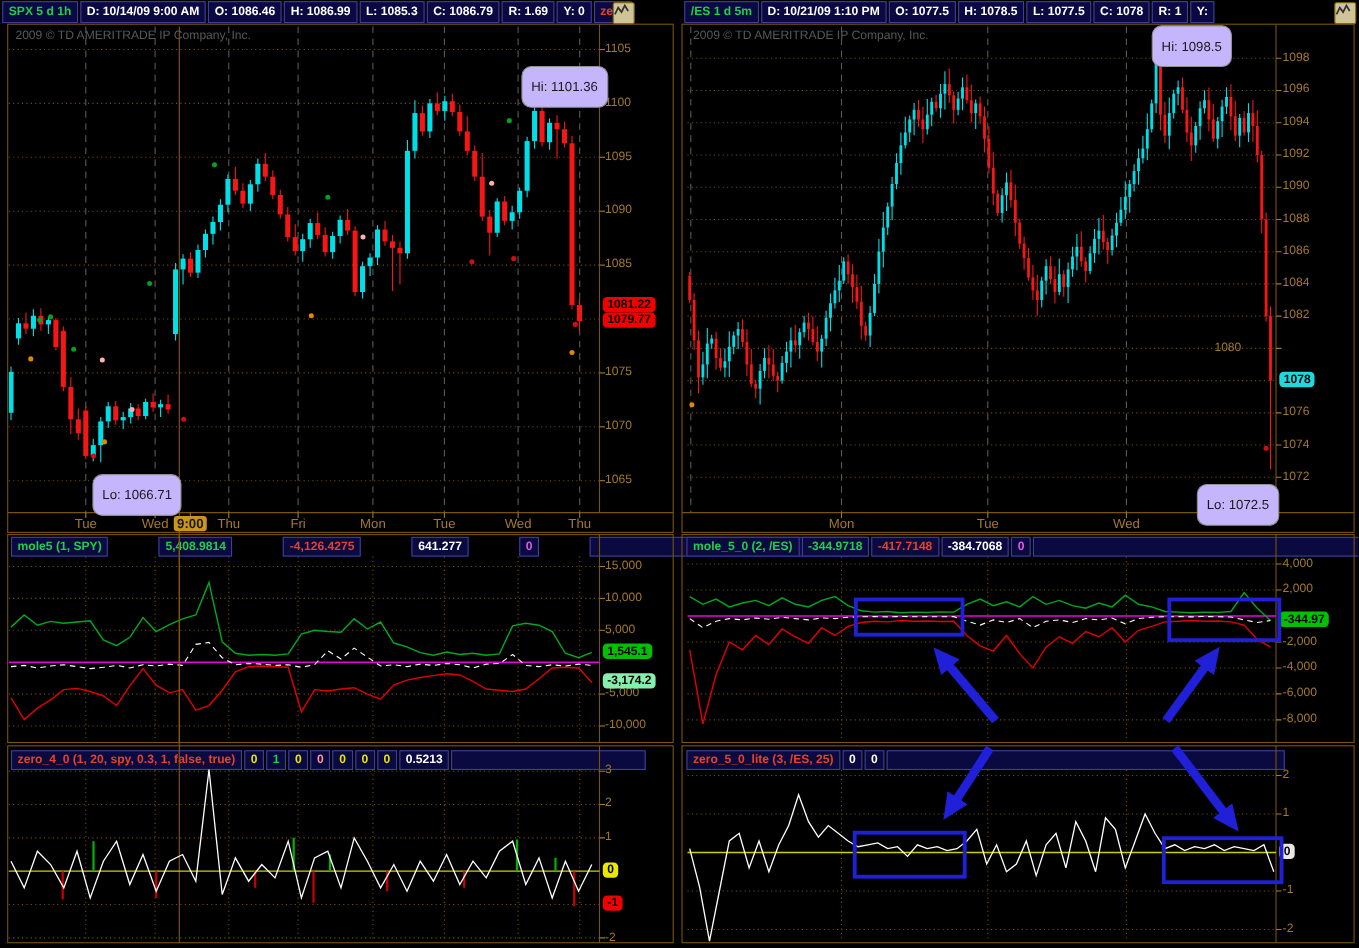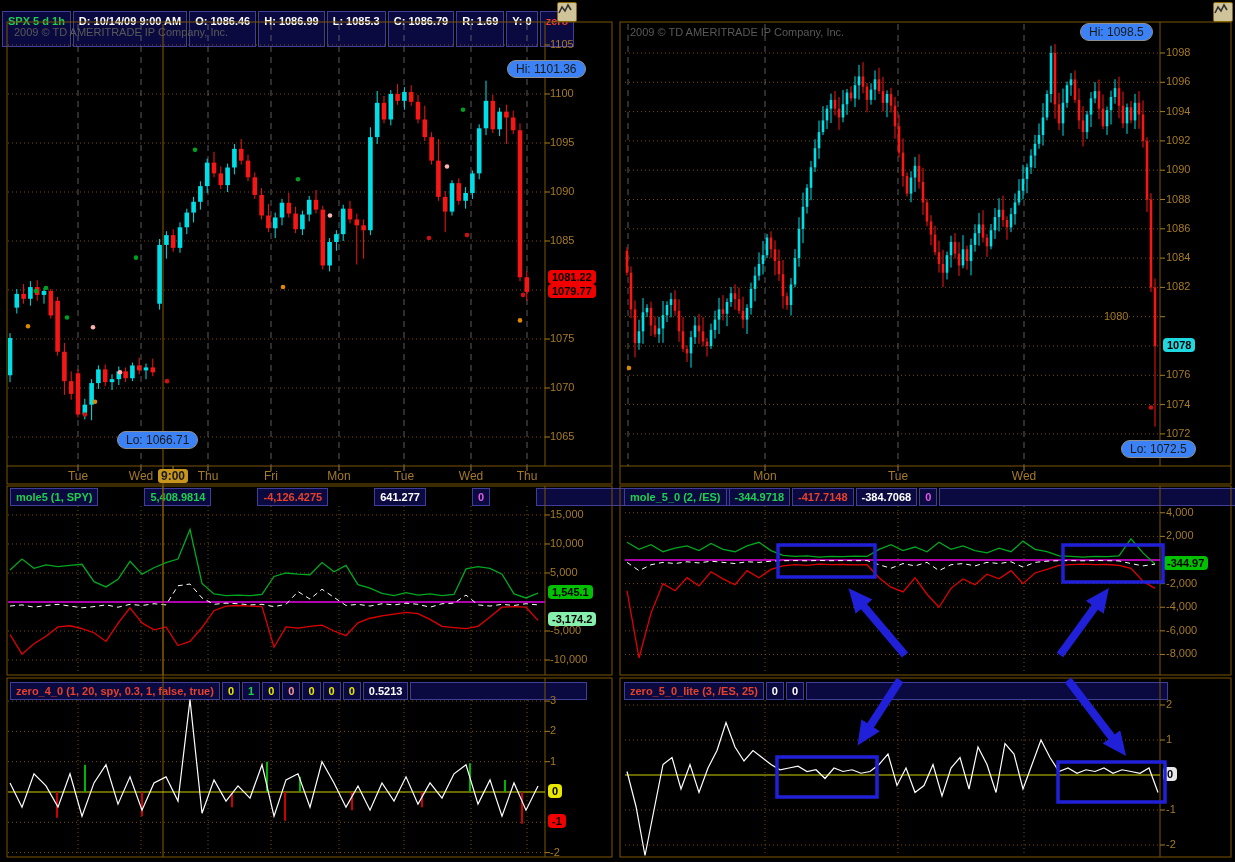--- a/index.html
+++ b/index.html
@@ -1,34 +1,34 @@
 <!DOCTYPE html>
 <html><head>
 <meta charset="utf-8">
 <style>
   html,body{margin:0;padding:0;background:#000;}
   #app{position:relative;width:1235px;height:862px;background:#000;overflow:hidden;
        font-family:"Liberation Sans",sans-serif;}
-  .hdr{position:absolute;top:11px;height:36px;display:flex;align-items:stretch;}
+  .hdr{position:absolute;top:1px;height:20px;display:flex;align-items:stretch;}
   .seg{background:#0a0a40;border:1px solid #3f3f9a;color:#ececec;font:bold 11px "Liberation Sans",sans-serif;
        padding:3px 5px 0 5px;margin-right:2px;white-space:nowrap;}
   .seg.sym{color:#1ecf4e;}
   .seg.c-green{color:#1ecf4e}.seg.c-red{color:#e8402a}.seg.c-white{color:#fff}
   .seg.c-magenta{color:#e858e8}.seg.c-yellow{color:#e8e800}.seg.c-pink{color:#ff9a9a}
   .ihdr{position:absolute;height:18px;display:flex;}
   .ihdr .seg{padding:2px 5px 0 5px;font-size:11px;}
   .fill{flex:0 0 auto;background:#0a0a40;border:1px solid #3f3f9a;margin-right:2px;}
   .wm{position:absolute;color:#595959;font:11px "Liberation Sans",sans-serif;z-index:3;}
   .alab{position:absolute;color:#a57a28;font:11px "Liberation Sans",sans-serif;z-index:3;}
   .tlab{position:absolute;color:#a57a28;font:12px "Liberation Sans",sans-serif;transform:translateX(-50%);z-index:3;}
   .tlab.hl{background:#c8961e;color:#1a1a1a;border-radius:3px;padding:0 3px;font-weight:bold;}
   .badge{position:absolute;border-radius:4px;color:#000;font:bold 11px "Liberation Sans",sans-serif;
          padding:1px 4px;z-index:4;white-space:nowrap;}
-  .bubble{position:absolute;background:#3b82f6;border:1px solid #909090;border-radius:9px;color:#1a1a1a;
-          font:12px "Liberation Sans",sans-serif;padding:1px 8px;z-index:4;white-space:nowrap;margin-left:33px;}
+  .bubble{position:absolute;background:#c4b5fd;border:1px solid #909090;border-radius:9px;color:#1a1a1a;
+          font:12px "Liberation Sans",sans-serif;padding:11px 8px;z-index:4;white-space:nowrap;}
   .iconbtn{position:absolute;top:2px;width:18px;height:18px;background:#cfc39a;border:1px solid #8a6a00;
            border-radius:2px;z-index:5;display:flex;align-items:center;justify-content:center;cursor:pointer;}
   #annot{position:absolute;background:#fff;border:3px solid #2020d8;border-radius:10px;color:#2525e8;
          font:bold 15px "Liberation Sans",sans-serif;text-align:center;z-index:7;line-height:23px;}
   svg{position:absolute;left:0;top:0;}
   #svg-charts{z-index:1;} #svg-annot{z-index:6;}
 </style>
 </head>
 <body>
 
@@ -687,20 +687,30 @@
       <div class="seg sym">SPX 5 d 1h</div>
       <div class="seg c-white">D: 10/14/09 9:00 AM</div>
       <div class="seg c-white">O: 1086.46</div>
       <div class="seg c-white">H: 1086.99</div>
       <div class="seg c-white">L: 1085.3</div>
       <div class="seg c-white">C: 1086.79</div>
       <div class="seg c-white">R: 1.69</div>
       <div class="seg c-white">Y: 0</div>
       <div class="seg c-red">zero</div>
     </div>
+  <div class="hdr" style="left:622px;" id="hdrR">
+      <div class="seg sym">/ES 1 d 5m</div>
+      <div class="seg c-white">D: 10/21/09 1:10 PM</div>
+      <div class="seg c-white">O: 1077.5</div>
+      <div class="seg c-white">H: 1078.5</div>
+      <div class="seg c-white">L: 1077.5</div>
+      <div class="seg c-white">C: 1078</div>
+      <div class="seg c-white">R: 1</div>
+      <div class="seg c-white">Y:</div>
+    </div>
   <div class="iconbtn" style="left:557px;">
     <svg width="14" height="12">
       <polyline points="1,10 4,4 7,8 10,2 13,7" fill="none" stroke="#333" stroke-width="1.6"></polyline>
       </svg>
   </div>
   <div class="iconbtn" style="left:1213px;">
     <svg width="14" height="12">
       <polyline points="1,10 4,4 7,8 10,2 13,7" fill="none" stroke="#333" stroke-width="1.6"></polyline>
       </svg>
   </div>

